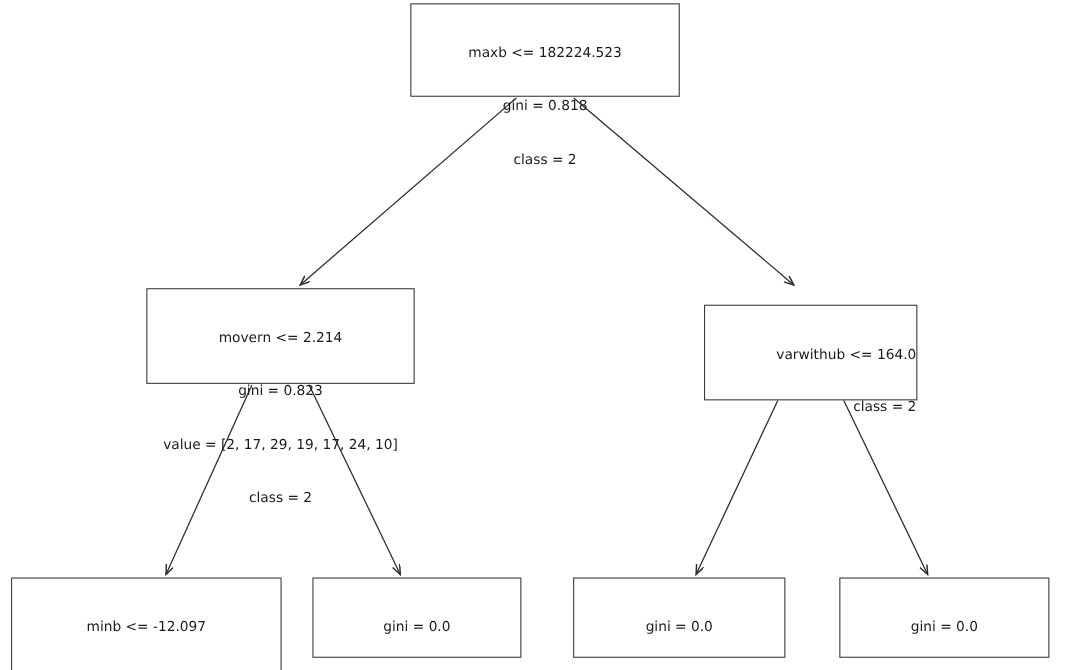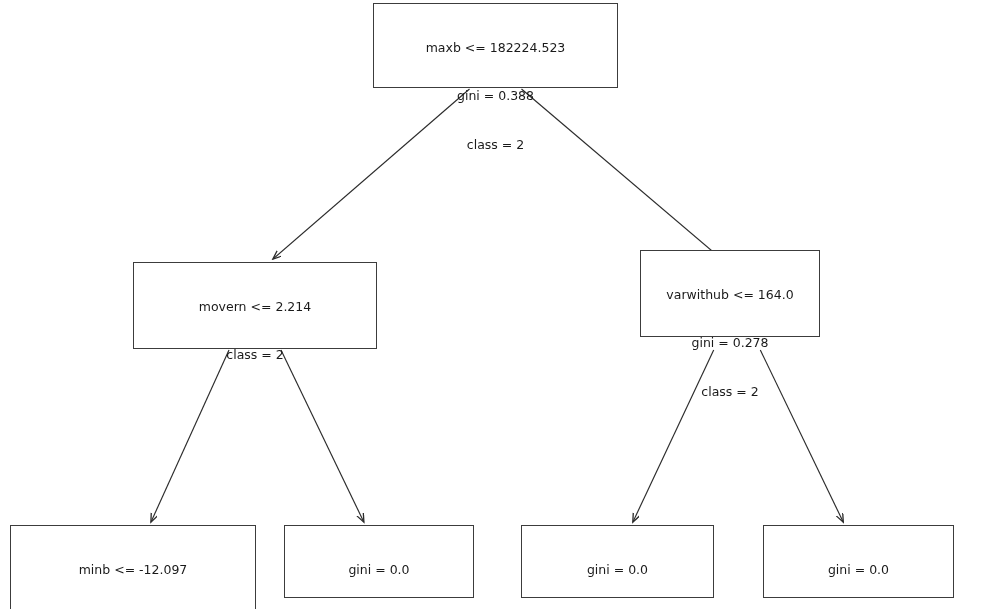--- a/index.html
+++ b/index.html
@@ -57,32 +57,33 @@
         <line x1="521.5" y1="89.0" x2="721.5" y2="259.0"></line>
         <line x1="229.0" y1="350.0" x2="151.0" y2="522.0"></line>
         <line x1="281.0" y1="350.0" x2="363.8" y2="522.0"></line>
         <line x1="713.7" y1="350.0" x2="632.9" y2="522.0"></line>
         <line x1="760.3" y1="350.0" x2="843.2" y2="522.0"></line>
       </g>
   </svg>
 
   <div class="node" style="left: 373px; top: 3px; width: 245px; height: 85px;">
     <span class="line">maxb &lt;= 182224.523</span>
-    <span class="line">gini = 0.388</span>
+    <span class="line">gini = 0.818</span>
     <span class="line">class = 2</span>
   </div>
 
   <div class="node" style="left: 133px; top: 262px; width: 244px; height: 87px;">
     <span class="line">movern &lt;= 2.214</span>
+    <span class="line">gini = 0.823</span>
+    <span class="line">value = [2, 17, 29, 19, 17, 24, 10]</span>
     <span class="line">class = 2</span>
   </div>
 
-  <div class="node" style="left: 640px; top: 250px; width: 180px; height: 87px;">
+  <div class="node" style="left: 640px; top: 277px; width: 194px; height: 87px; text-align: right;">
     <span class="line">varwithub &lt;= 164.0</span>
-    <span class="line">gini = 0.278</span>
     <span class="line">class = 2</span>
   </div>
 
   <div class="node" style="left: 10px; top: 525px; width: 246px; height: 87px;">
     <span class="line">minb &lt;= -12.097</span>
     
     
     
     
   </div>

